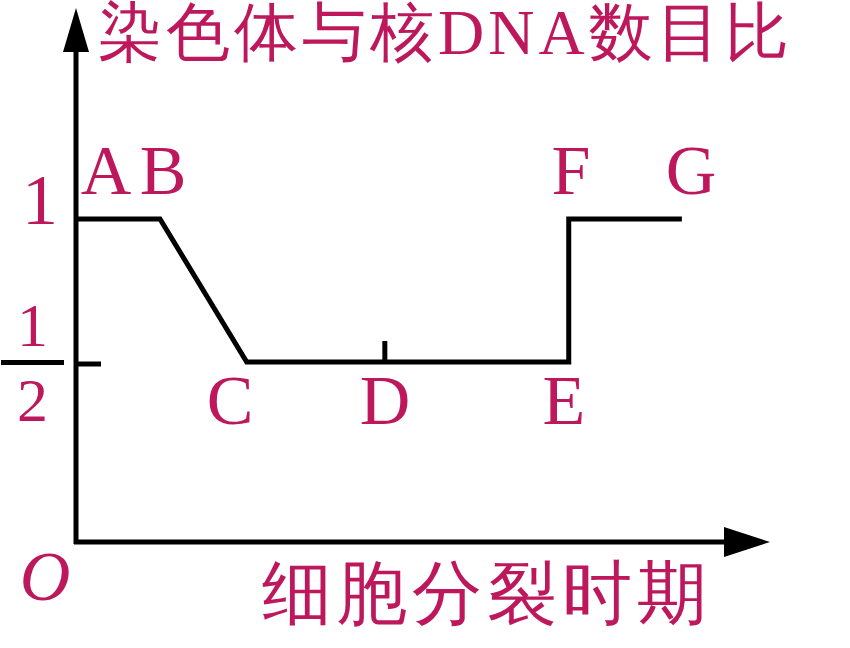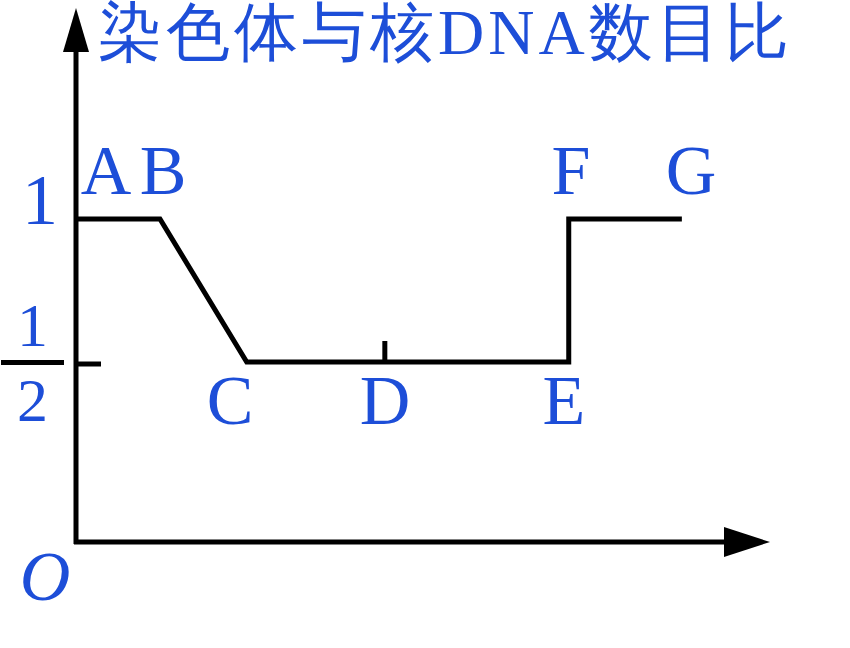--- a/index.html
+++ b/index.html
@@ -1,20 +1,20 @@
 <!DOCTYPE html>
 <html><head>
 <meta charset="utf-8">
 <style>
   html,body{margin:0;padding:0;background:#fff;}
   .figure{
     position:relative;
     width:850px;height:648px;
     background:#ffffff;
-    color:#1d4ed8;
+    color:#be185d;
     font-family:"Liberation Serif","DejaVu Serif",serif;
     overflow:hidden;
   }
   #plot{position:absolute;left:0;top:0;width:850px;height:648px;}
   .txt{position:absolute;white-space:nowrap;}
   .title{
     left:98px;top:-6px;
     font-size:64px;line-height:78px;
     letter-spacing:4px;
   }
@@ -79,13 +79,14 @@
   <div class="pt pt-above pt-a">A</div>
   <div class="pt pt-above pt-b">B</div>
   <div class="pt pt-below pt-c">C</div>
   <div class="pt pt-below pt-d">D</div>
   <div class="pt pt-below pt-e">E</div>
   <div class="pt pt-above pt-f">F</div>
   <div class="pt pt-above pt-g">G</div>
 
   <div class="txt origin">O</div>
 
+  <div class="txt xlabel">细胞分裂时期</div>
 </div>
 
 </body></html>

